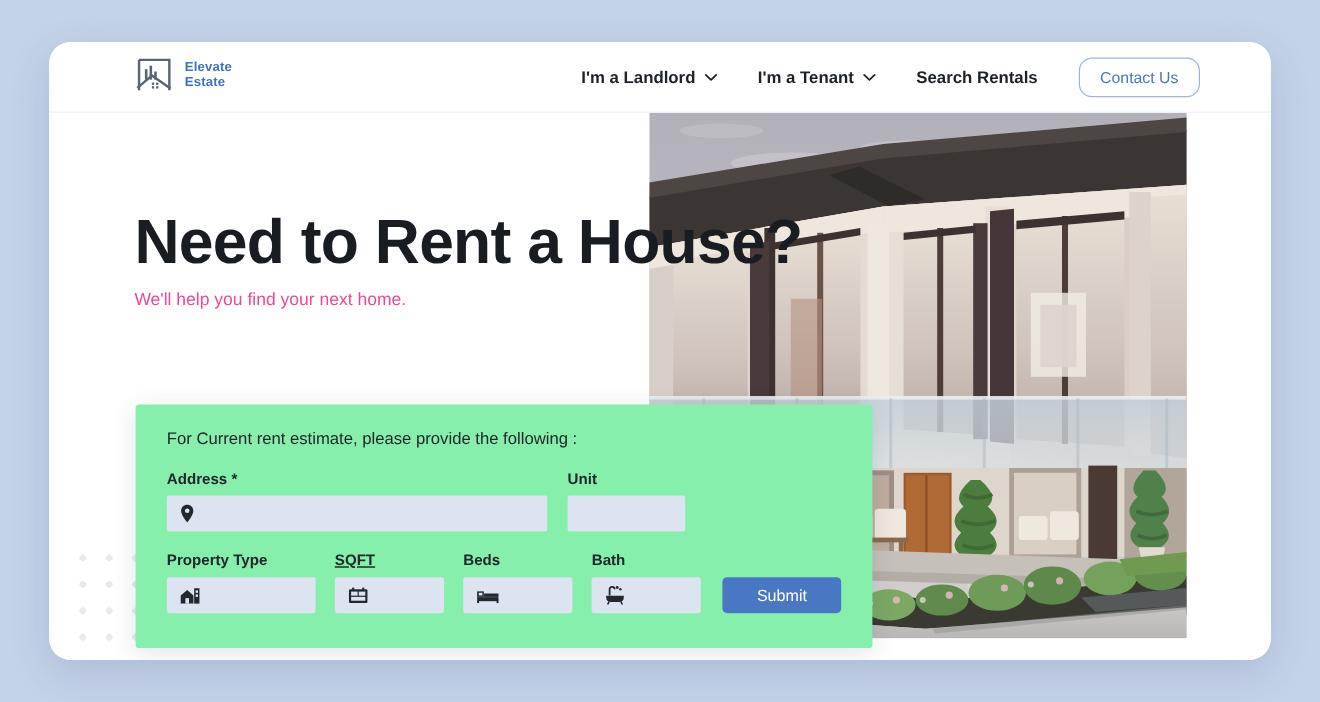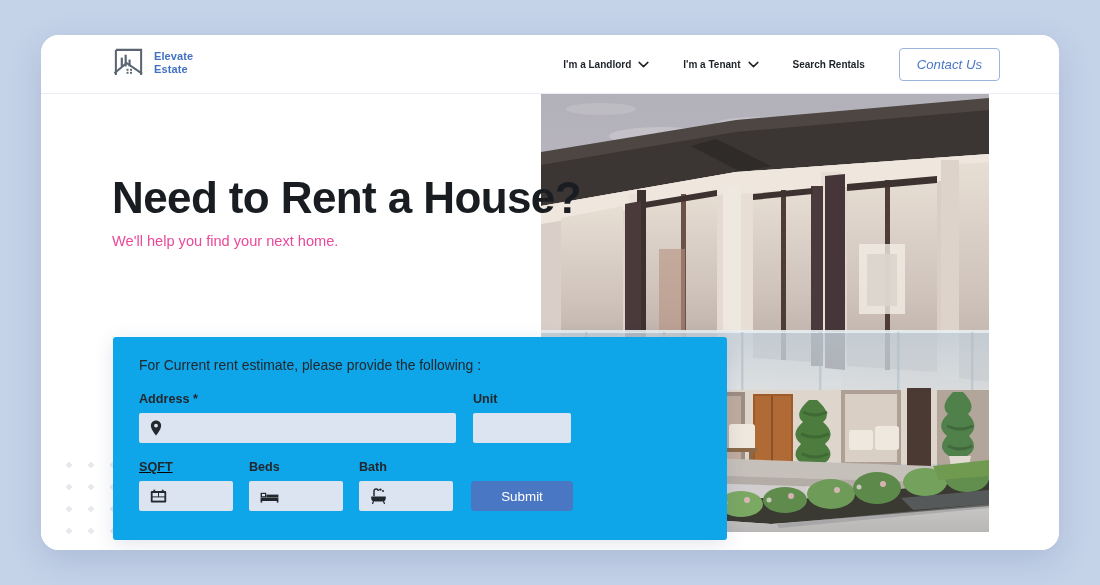--- a/index.html
+++ b/index.html
@@ -59,42 +59,41 @@
     right: 59px;
     top: 13px;
     display: flex;
     align-items: center;
     gap: 0;
   }
   .nav-item {
     display: flex;
     align-items: center;
     gap: 7px;
-    font-size: 10px;
+    font-size: 14px;
     font-weight: bold;
     color: #1d2228;
     padding: 0 17px;
     height: 33px;
     line-height: 33px;
     white-space: nowrap;
     cursor: pointer;
   }
   .caret { display: block; width: 11px; height: 7px; }
   .btn-contact {
     margin-left: 17px;
     border: 1px solid #9db4de;
-    border-radius: 4px;
+    border-radius: 11px;
     color: #4a76c7;
     background: #fff;
     font-size: 13.2px;
     padding: 8px 17px;
     white-space: nowrap;
     cursor: pointer;
     font-family: "Liberation Sans", sans-serif;
-    font-style: italic;
   }
 
   
   .hero {
     position: relative;
     height: 456px;
     background: #ffffff;
   }
 
   
@@ -106,21 +105,21 @@
     height: 128px;
     background-image: radial-gradient(#e6e9ee 2.6px, transparent 2.7px);
     background-size: 22px 22px;
     background-position: 3px 3px;
     z-index: 0;
   }
 
   
   .hero-copy { position: absolute; left: 71px; top: 79px; z-index: 2; }
   .hero-title {
-    font-size: 44px;
+    font-size: 52px;
     font-weight: bold;
     color: #191d22;
     letter-spacing: -.6px;
     line-height: 1.12;
     white-space: nowrap;
   }
   .hero-sub {
     margin-top: 11px;
     font-size: 14.6px;
     color: #ec4899;
@@ -138,21 +137,21 @@
   }
   .hero-photo svg { display: block; width: 100%; height: 100%; }
 
   
   .form-card {
     position: absolute;
     left: 72px;
     top: 243px;
     width: 614px;
     height: 203px;
-    background: #0ea5e9;
+    background: #86efac;
     border-radius: 3px;
     box-shadow: 0 4px 20px rgba(35, 55, 100, .13);
     z-index: 3;
     padding: 20px 26px 0 26px;
   }
   .form-intro {
     font-size: 13.9px;
     color: #22272d;
     margin-bottom: 19px;
   }
@@ -465,20 +464,34 @@
         </div>
 
         <div class="f-unit">
           <div class="field-label">Unit</div>
           <div class="field-box"></div>
         </div>
       </div>
 
       <div class="field-row">
 
+        <div class="f-ptype">
+          <div class="field-label">Property Type</div>
+          <div class="field-box">
+            <span>
+              <svg width="17" height="15" viewBox="0 0 17 15">
+                <path d="M0.6 14 L0.6 7.2 L6 2.6 L11.2 7.2 L11.2 14 Z" fill="#23282e"></path>
+                <rect x="11.8" y="1.2" width="4.4" height="12.8" fill="#23282e"></rect>
+                <rect x="13" y="3" width="2" height="2" fill="#dce4f1"></rect>
+                <rect x="13" y="6.4" width="2" height="2" fill="#dce4f1"></rect>
+                <rect x="4.5" y="9.5" width="3" height="4.5" fill="#dce4f1"></rect>
+              </svg>
+            </span>
+          </div>
+        </div>
 
         <div class="f-sqft">
           <div class="field-label">SQFT</div>
           <div class="field-box">
             <span>
               <svg width="17" height="15" viewBox="0 0 17 15">
                 <rect x="0.8" y="2" width="15.4" height="11.4" rx="1" fill="#23282e"></rect>
                 <rect x="2.6" y="4" width="5.4" height="3.4" fill="#dce4f1"></rect>
                 <rect x="9" y="4" width="5.4" height="3.4" fill="#dce4f1"></rect>
                 <rect x="2.6" y="8.4" width="11.8" height="3.2" fill="#dce4f1"></rect>

